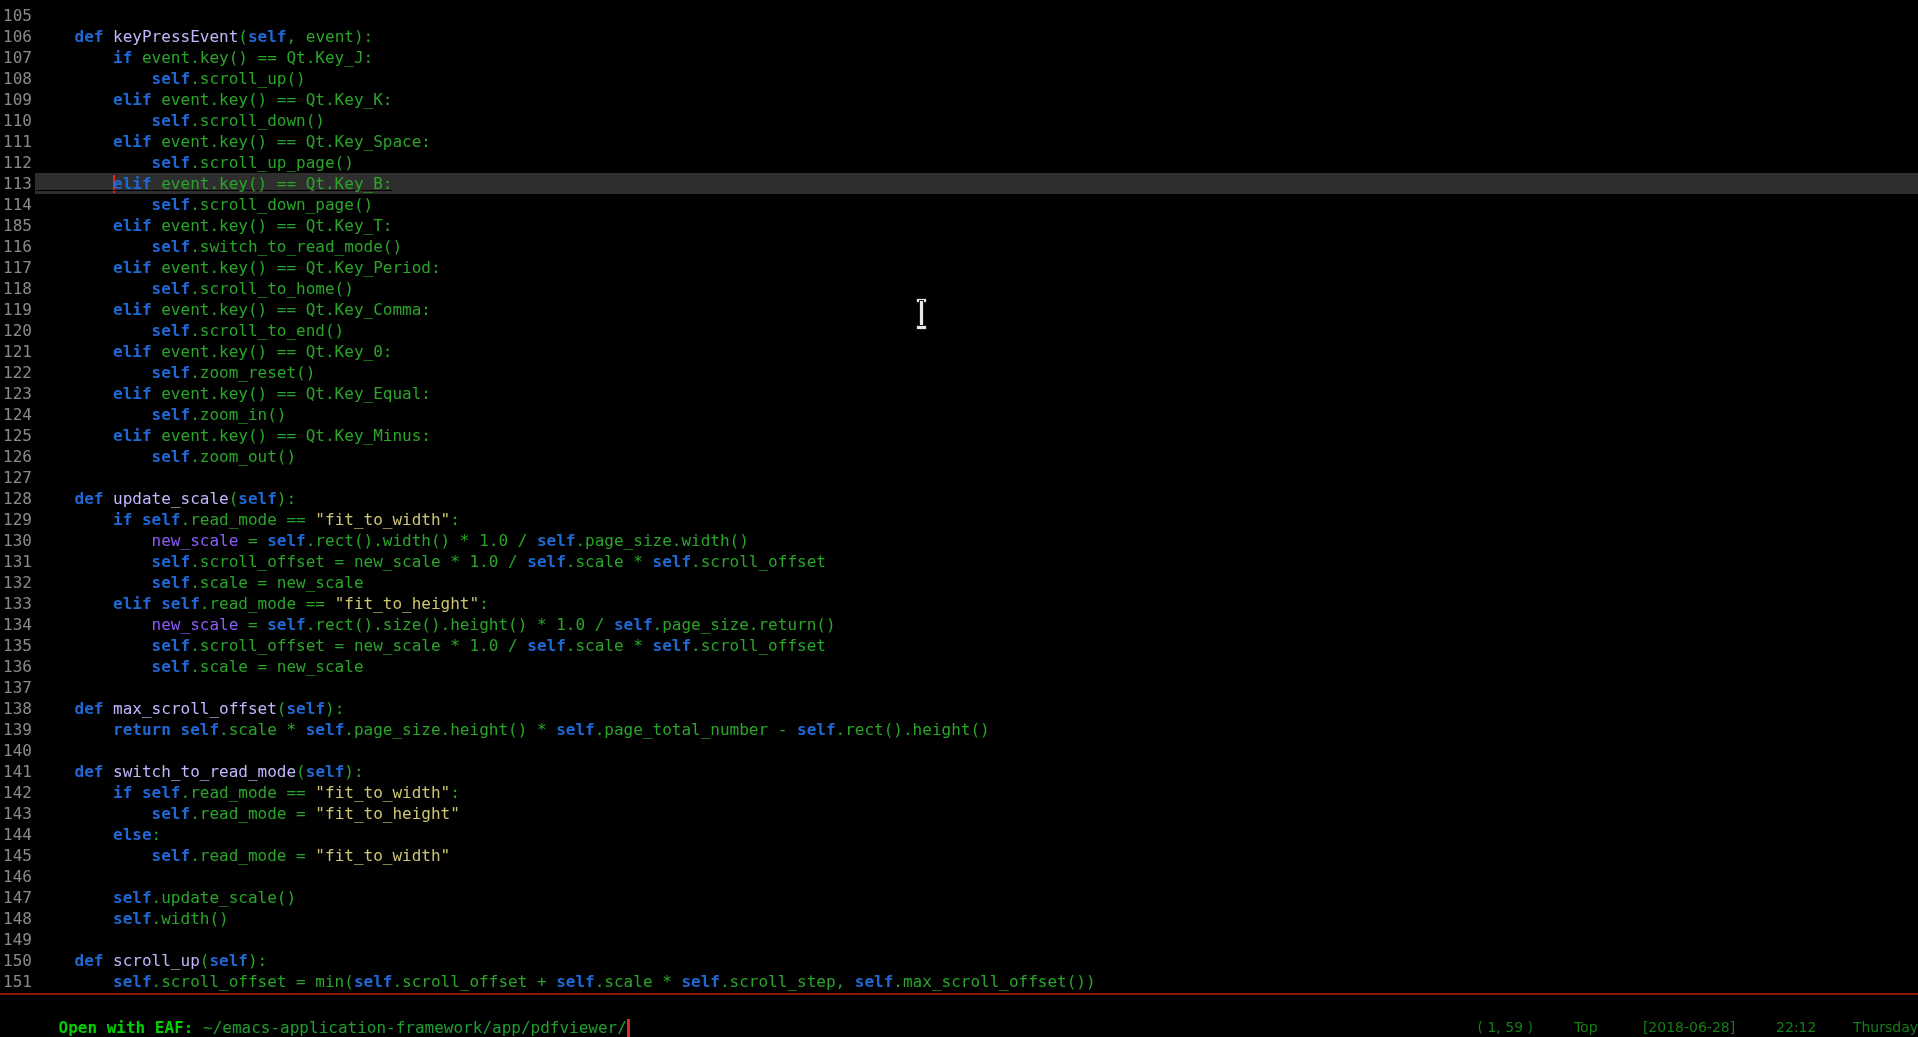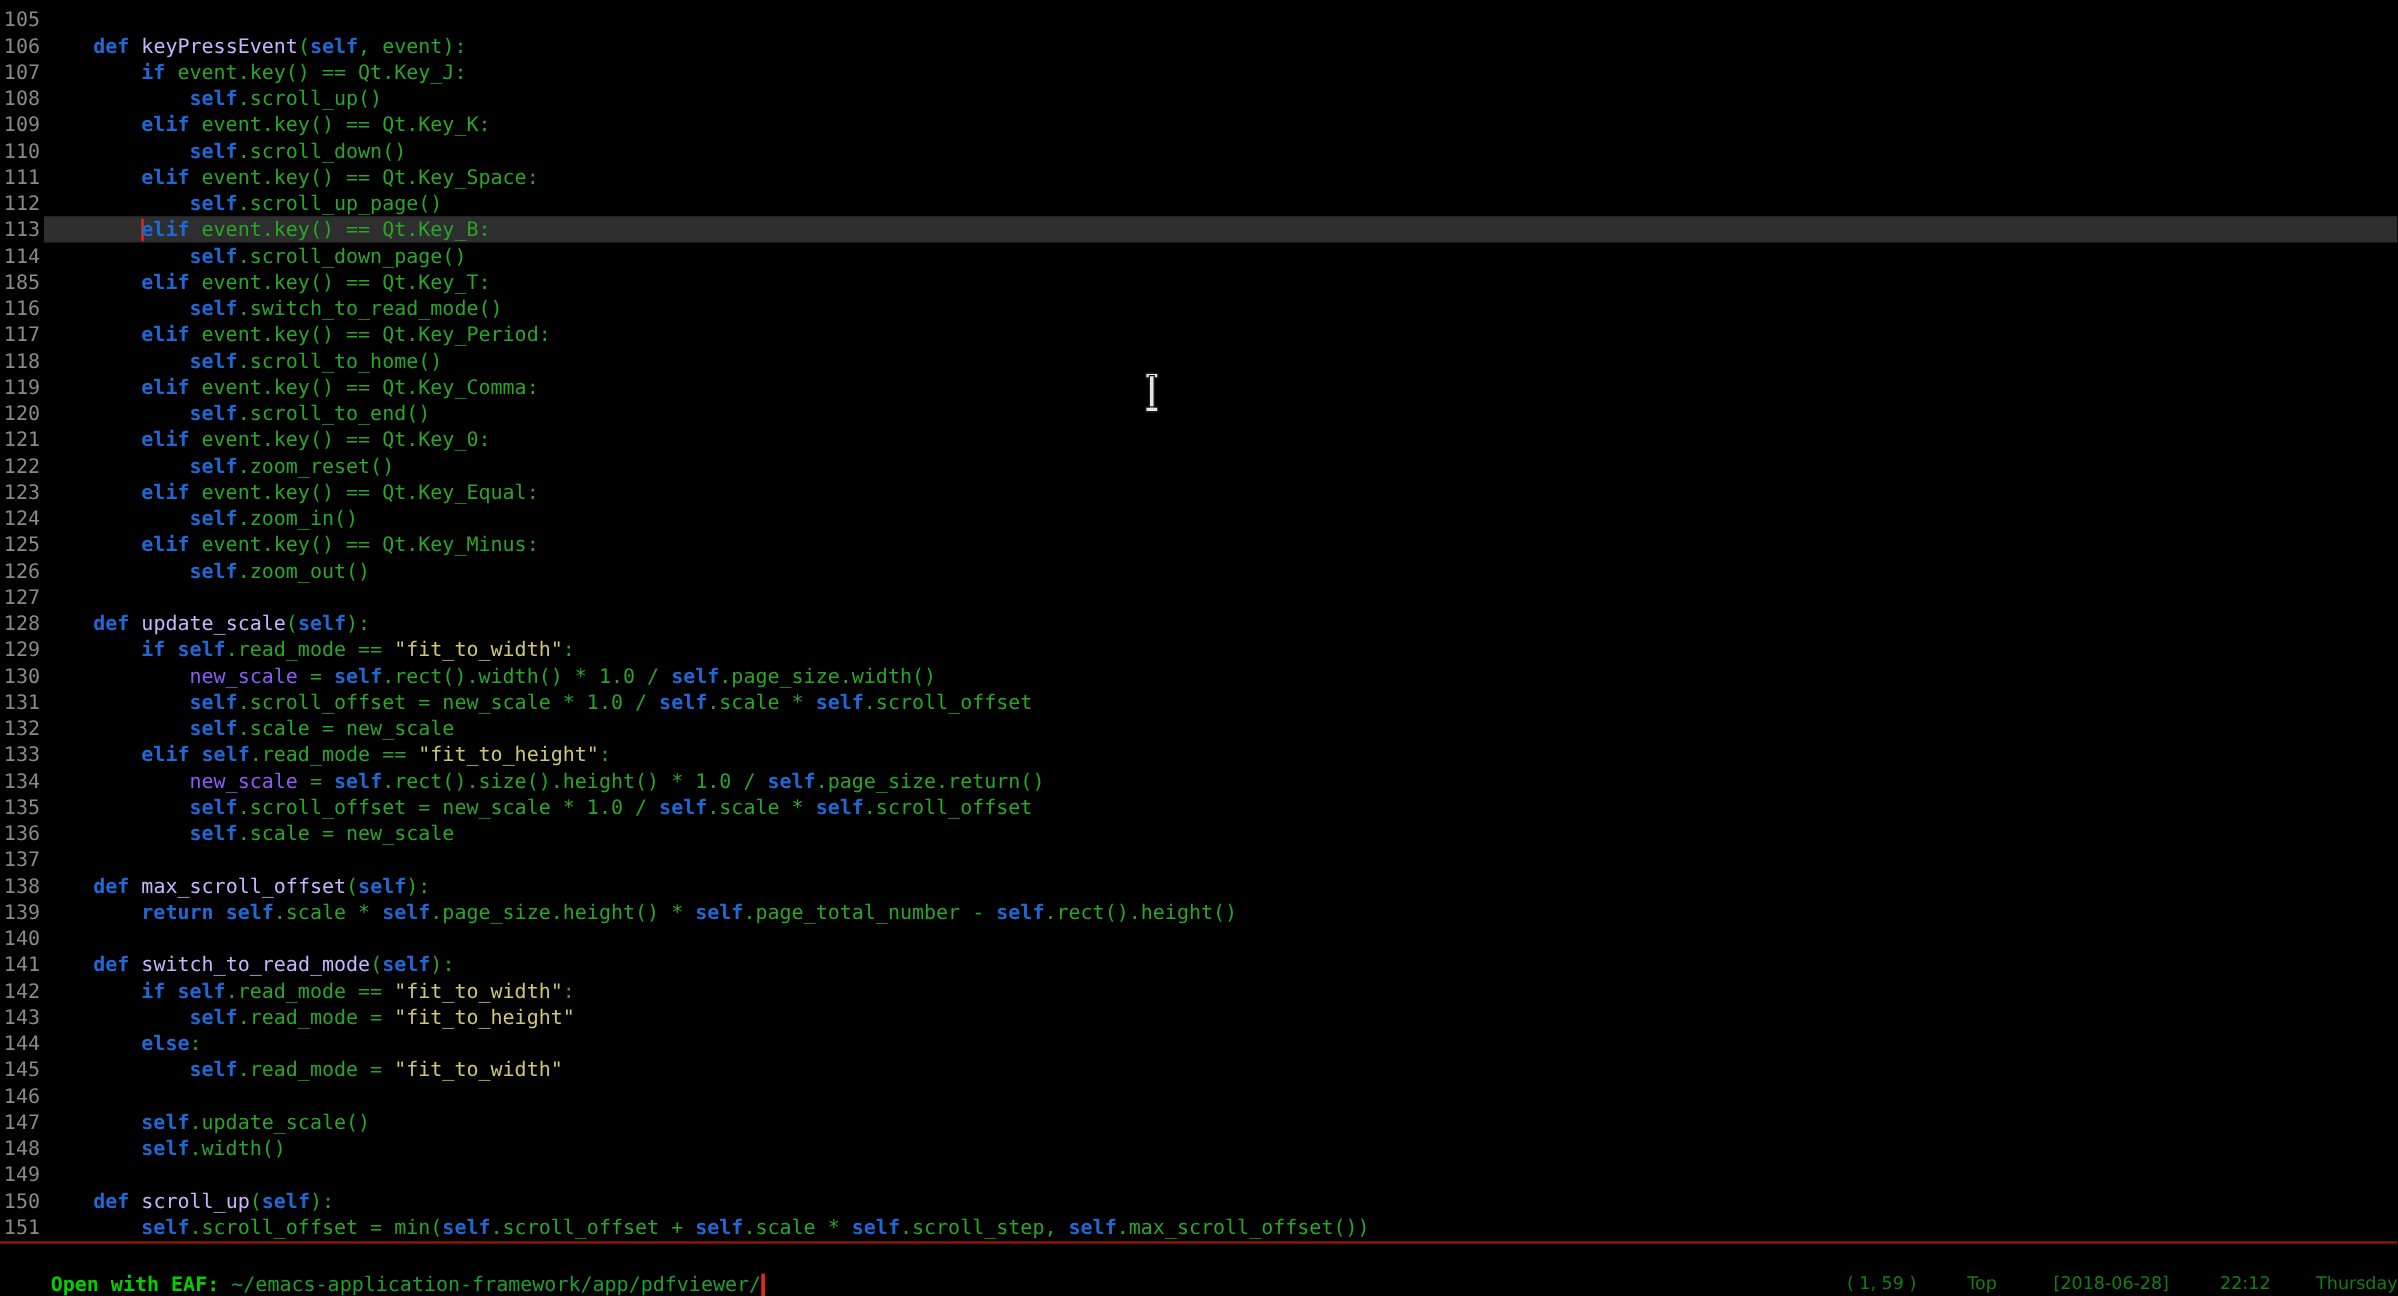--- a/index.html
+++ b/index.html
@@ -1,34 +1,34 @@
 <!DOCTYPE html>
 <html><head>
 <meta charset="utf-8">
 <style>
   html,body{margin:0;padding:0;background:#000;}
   .screen{
     position:relative;width:1918px;height:1037px;background:#000000;
     overflow:hidden;font-family:"DejaVu Sans Mono",monospace;font-size:16px;
   }
   .clip-top{position:absolute;top:0;left:35px;height:5px;overflow:hidden;white-space:pre;}
-  .code-area{position:absolute;top:5px;left:0;right:0;}
+  .code-area{position:absolute;top:5px;left:0;right:0;text-decoration:underline;}
   .row{height:21px;line-height:21px;white-space:pre;}
   .row.hl{background:linear-gradient(to right,#000 0,#000 35px,#2e2e2e 35px);}
   .gutter{display:inline-block;width:32px;text-align:right;color:#8a8a8a;}
   .code{margin-left:4px;}
   .t-g{color:#2aa52a;}
   .t-k{color:#2068d4;font-weight:bold;}
   .t-fn{color:#c4b5fd;}
   .t-v{color:#8b5cf6;}
   .t-s{color:#cdc673;}
   .t-caret{display:inline-block;width:2px;height:18px;background:#e0271c;
     vertical-align:text-bottom;margin-right:-2px;}
   .separator{position:absolute;left:0;right:0;top:993px;height:2px;background:#8b1508;}
-  .minibuffer{position:absolute;left:2px;top:996px;height:21px;line-height:21px;white-space:pre;}
+  .minibuffer{position:absolute;left:20px;top:996px;height:21px;line-height:21px;white-space:pre;}
   .mb-prompt{color:#00d000;font-weight:bold;}
   .mb-path{color:#1f9f2f;}
   .mb-caret{display:inline-block;width:3px;height:18px;background:#e0271c;vertical-align:text-bottom;}
   .statusbar{
     position:absolute;right:0;bottom:2px;height:16px;line-height:16px;
     font-family:"DejaVu Sans",sans-serif;font-size:14px;color:#157d15;white-space:pre;
   }
   .statusbar span{margin-left:16px;}
   .ibeam{position:absolute;left:915px;top:299px;width:13px;height:30px;}
   .ibeam .stem{position:absolute;left:5px;top:2px;width:3px;height:26px;background:#e6e6e6;outline:1px solid #1a1a1a;}

